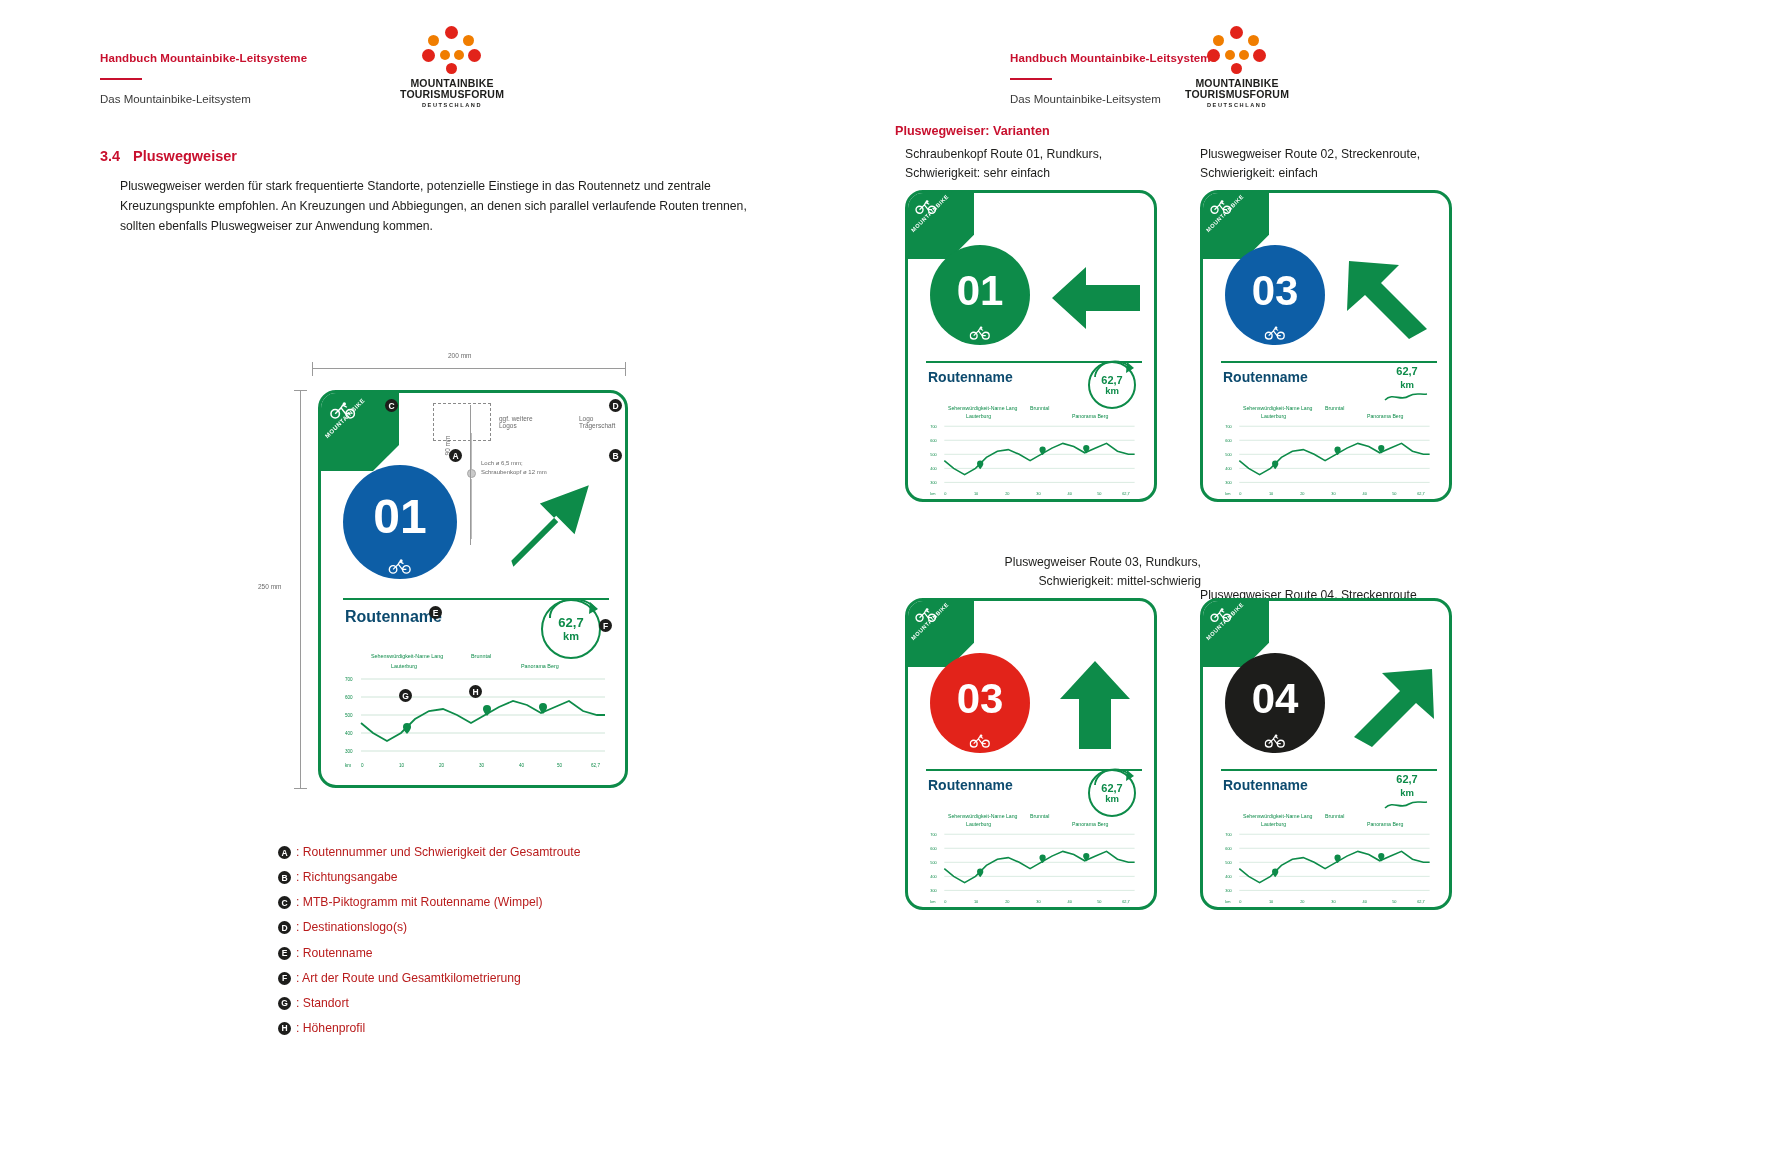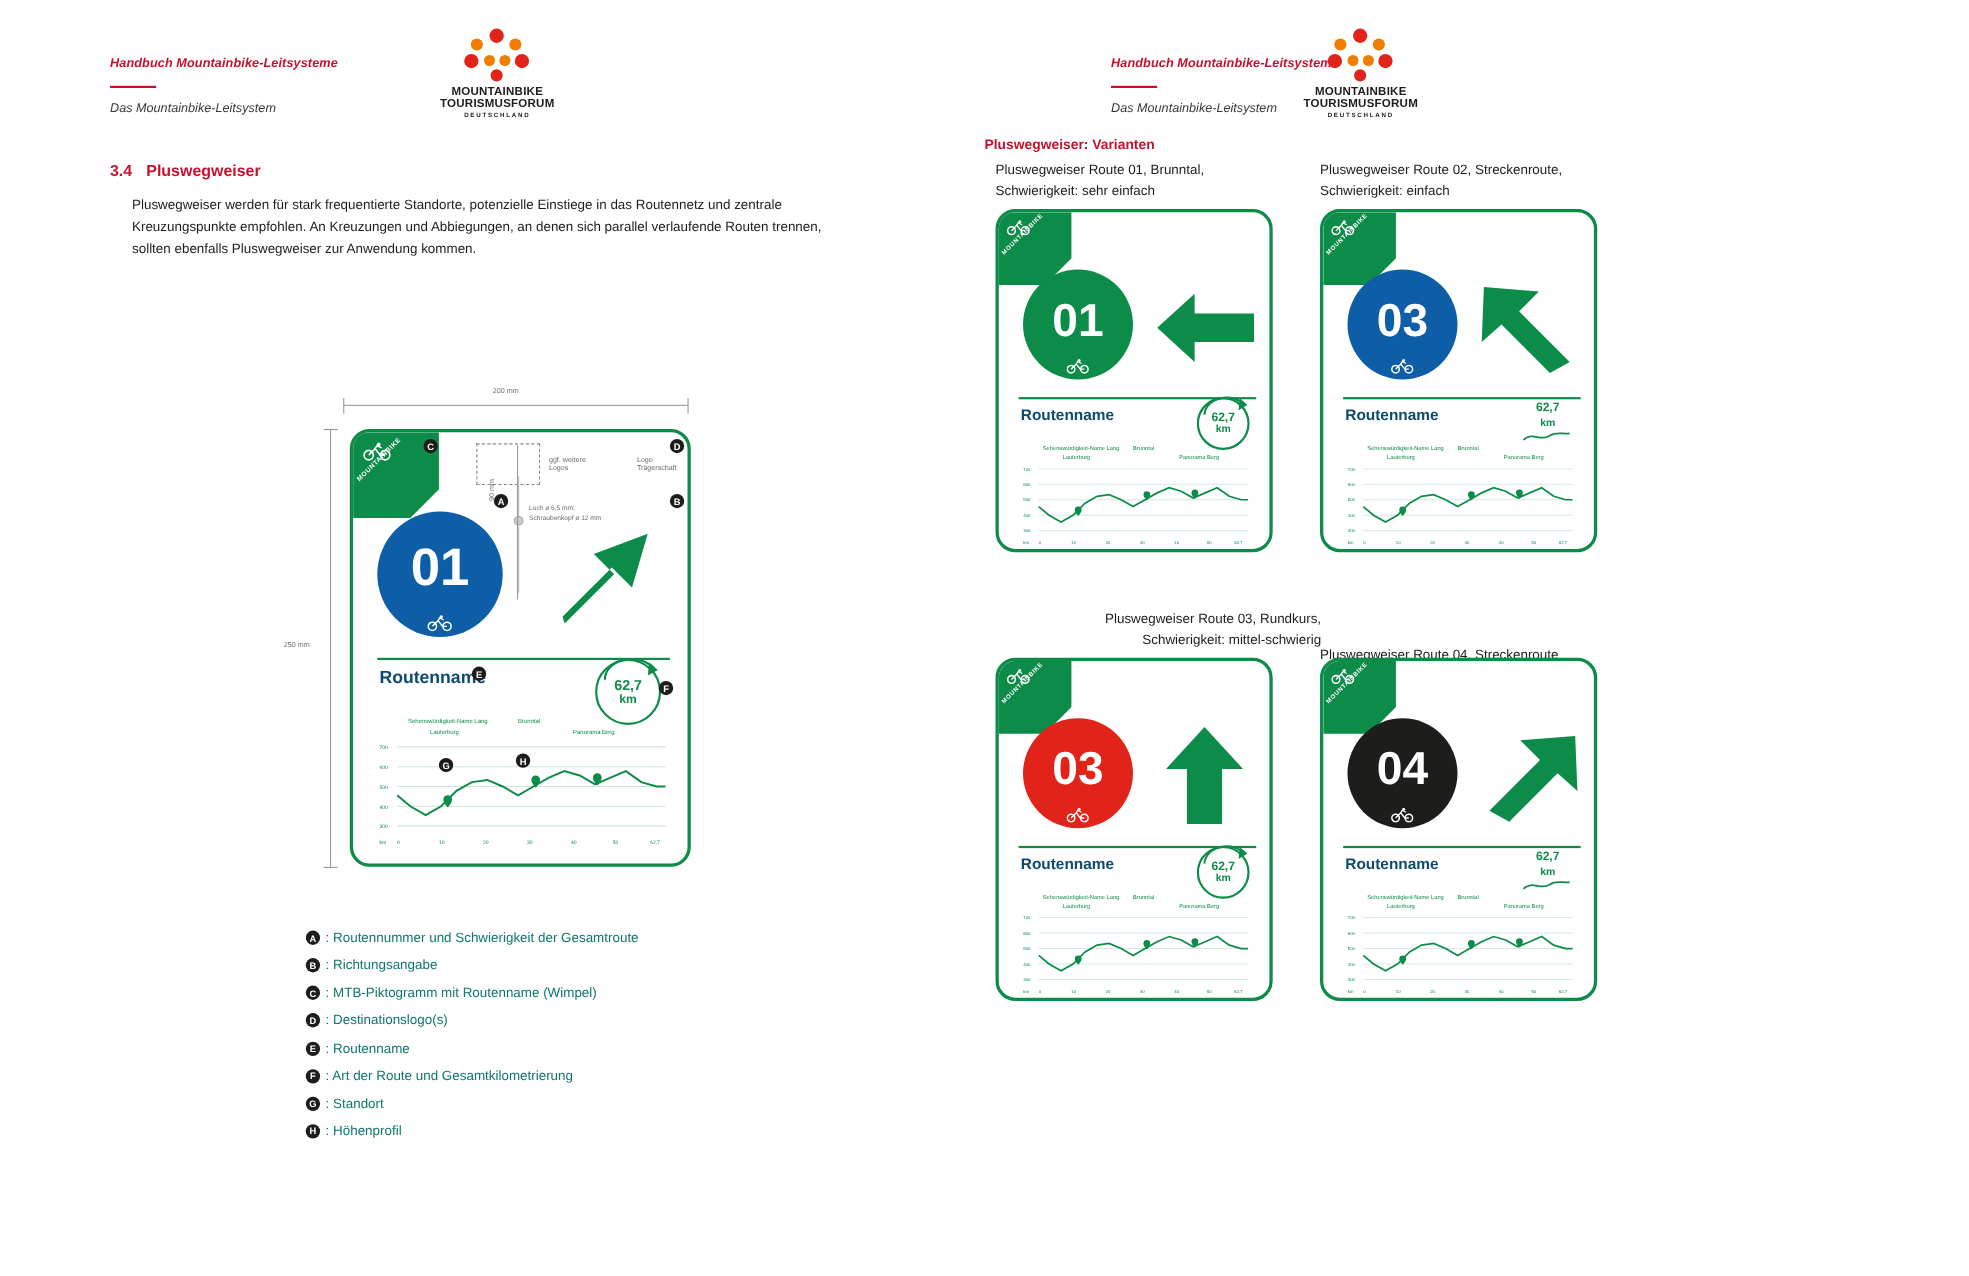--- a/index.html
+++ b/index.html
@@ -12,21 +12,21 @@
   .page {
     position: relative;
     width: 1790px; height: 1160px;
     background: #ffffff;
     overflow: hidden;
   }
   .spread { display: flex; width: 1790px; height: 1160px; }
   .leaf { position: relative; width: 895px; height: 1160px; }
 
   
-  .hdr { position: absolute; top: 52px; left: 100px; font-style: italic; }
+  .hdr { position: absolute; top: 52px; left: 100px; }
   .hdr-title {
     color: #c8102e; font-size: 11.5px; font-weight: bold; letter-spacing: .1px;
   }
   .hdr-rule {
     width: 42px; height: 2px; background: #c8102e; margin: 14px 0 13px 0;
   }
   .hdr-sub { color: #3a3a3a; font-size: 11.5px; }
 
   .logo { position: absolute; top: 26px; }
   .logo-mark { position: relative; width: 68px; height: 52px; margin: 0 auto; }
@@ -96,21 +96,21 @@
   .poi-label { position: absolute; color: #0d8b49; font-size: 5.2px; text-align: center; white-space: nowrap; }
 
   
   .legend { position: absolute; left: 278px; top: 845px; width: 520px; }
   .legend-row { display: flex; align-items: flex-start; margin-bottom: 10.5px; }
   .lbadge {
     width: 13px; height: 13px; border-radius: 50%; background: #1d1d1b; color: #fff;
     font-size: 8.5px; font-weight: bold; display: flex; align-items: center; justify-content: center;
     margin-right: 5px; flex: 0 0 13px; margin-top: 1px;
   }
-  .ltext { font-size: 12.2px; color: #0f766e; line-height: 1.2; text-align: center; }
+  .ltext { font-size: 12.2px; color: #b91c1c; line-height: 1.2; text-align: center; }
 
   
   .cbadge {
     position: absolute; width: 13px; height: 13px; border-radius: 50%;
     background: #1d1d1b; color: #fff; font-size: 8.5px; font-weight: bold;
     display: flex; align-items: center; justify-content: center; z-index: 9;
   }
   .dimline { position: absolute; background: #9a9a9a; }
   .dimtext { position: absolute; color: #6b6b6b; font-size: 6.5px; }
   .dashbox {
@@ -339,21 +339,21 @@
         <span class="d">DEUTSCHLAND</span>
       </div>
     </div>
 
     <div style="position:absolute;left:0px;top:124px;width:895px;">
       <div style="position:absolute;left:0px;top:0px;font-size:12.6px;font-weight:bold;color:#c8102e;">Pluswegweiser: Varianten</div>
     </div>
     <div style="position:absolute;left:-880px;"></div>
 
     <div class="var-cap" style="left:10px;top:145px;width:290px;">
-      <span>Pluswegweiser Route 01, Brunntal,</span><br>
+      <span>Schraubenkopf Route 01, Rundkurs,</span><br>
       <span>Schwierigkeit: sehr einfach</span>
     </div>
     <div class="sign" style="position:absolute;left:10px;top:190px;width:252px;height:312px;">
       <div class="wimpel" style="width:66px;height:66px;">
         <div class="tri" style="left:-40px;top:-40px;width:110px;height:110px;"></div>
         <svg class="bike" width="22" height="14" viewBox="0 0 40 26" style="left:7px;top:7px;">
           <circle cx="8" cy="18" r="6.5" fill="none" stroke="#fff" stroke-width="2.6"></circle>
           <circle cx="31" cy="18" r="6.5" fill="none" stroke="#fff" stroke-width="2.6"></circle>
           <path d="M8 18 L17 9 L24 18 L31 18" fill="none" stroke="#fff" stroke-width="2.3"></path>
           <path d="M17 9 L20 4" stroke="#fff" stroke-width="2.3"></path>

